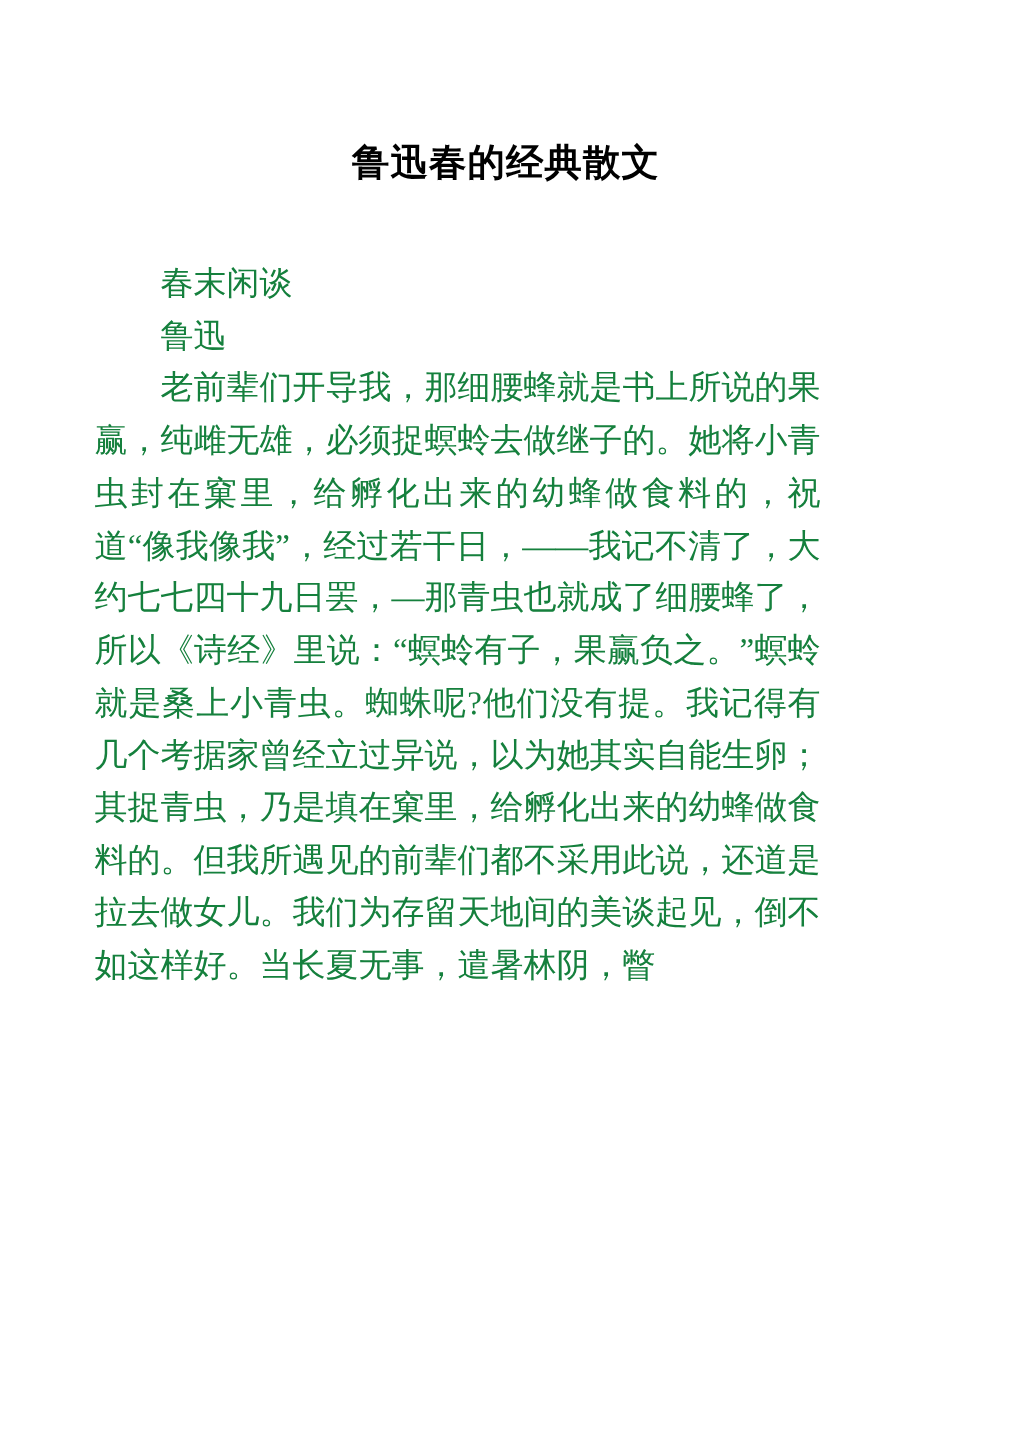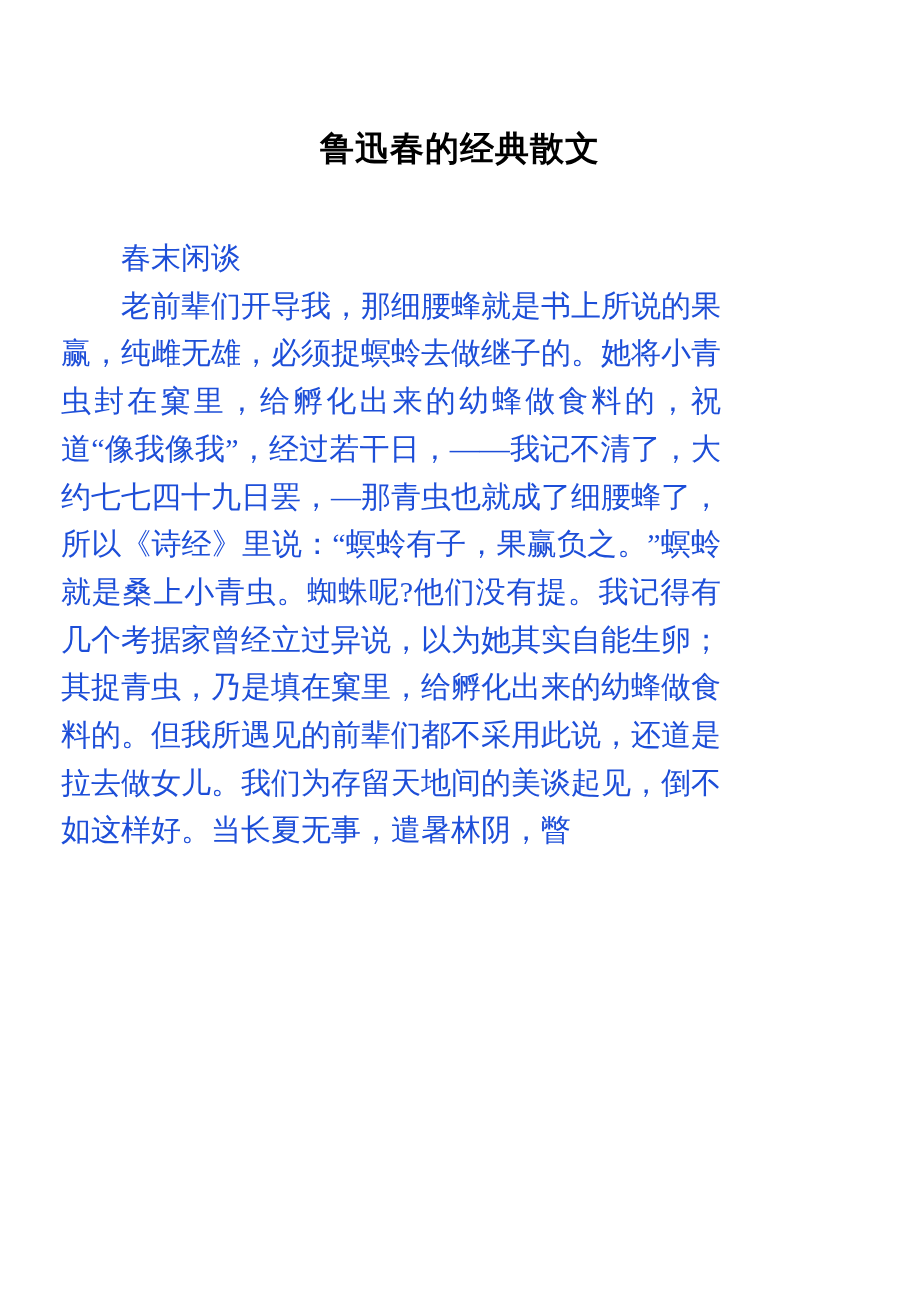--- a/index.html
+++ b/index.html
@@ -21,25 +21,25 @@
     padding-top: 127px;
     text-align: center;
     font-size: 34px;
     line-height: 44px;
     font-weight: 700;
     letter-spacing: 1px;
     color: #000000;
   }
   .body-text {
     width: 660px;
-    margin: 63px 0 0 61px;
+    margin: 63px 0 0 86px;
     font-size: 30px;
     line-height: 47.7px;
     text-align: justify;
-    color: #1d4ed8;
+    color: #15803d;
   }
   .body-text p {
     margin: 0;
     padding: 0;
     text-indent: 2em;
   }
   .page-footer {
     position: absolute;
     top: 1258px;
     right: 140px;
@@ -51,20 +51,21 @@
 </style>
 </head>
 <body>
 
 <div class="page">
 
   <h1 class="doc-title">鲁迅春的经典散文</h1>
 
   <div class="body-text">
     <p>春末闲谈</p>
+    <p>鲁迅</p>
     <p>老前辈们开导我，那细腰蜂就是书上所说的果赢，纯雌无雄，必须捉螟蛉去做继子的。她将小青虫封在窠里，给孵化出来的幼蜂做食料的，祝道“像我像我”，经过若干日，——我记不清了，大约七七四十九日罢，—那青虫也就成了细腰蜂了，所以《诗经》里说：“螟蛉有子，果赢负之。”螟蛉就是桑上小青虫。蜘蛛呢?他们没有提。我记得有几个考据家曾经立过异说，以为她其实自能生卵；其捉青虫，乃是填在窠里，给孵化出来的幼蜂做食料的。但我所遇见的前辈们都不采用此说，还道是拉去做女儿。我们为存留天地间的美谈起见，倒不如这样好。当长夏无事，遣暑林阴，瞥</p>
   </div>
 
   <div class="page-footer">
     <span>第 1 页 共 10 页</span>
   </div>
 
 </div>
 
 </body></html>

